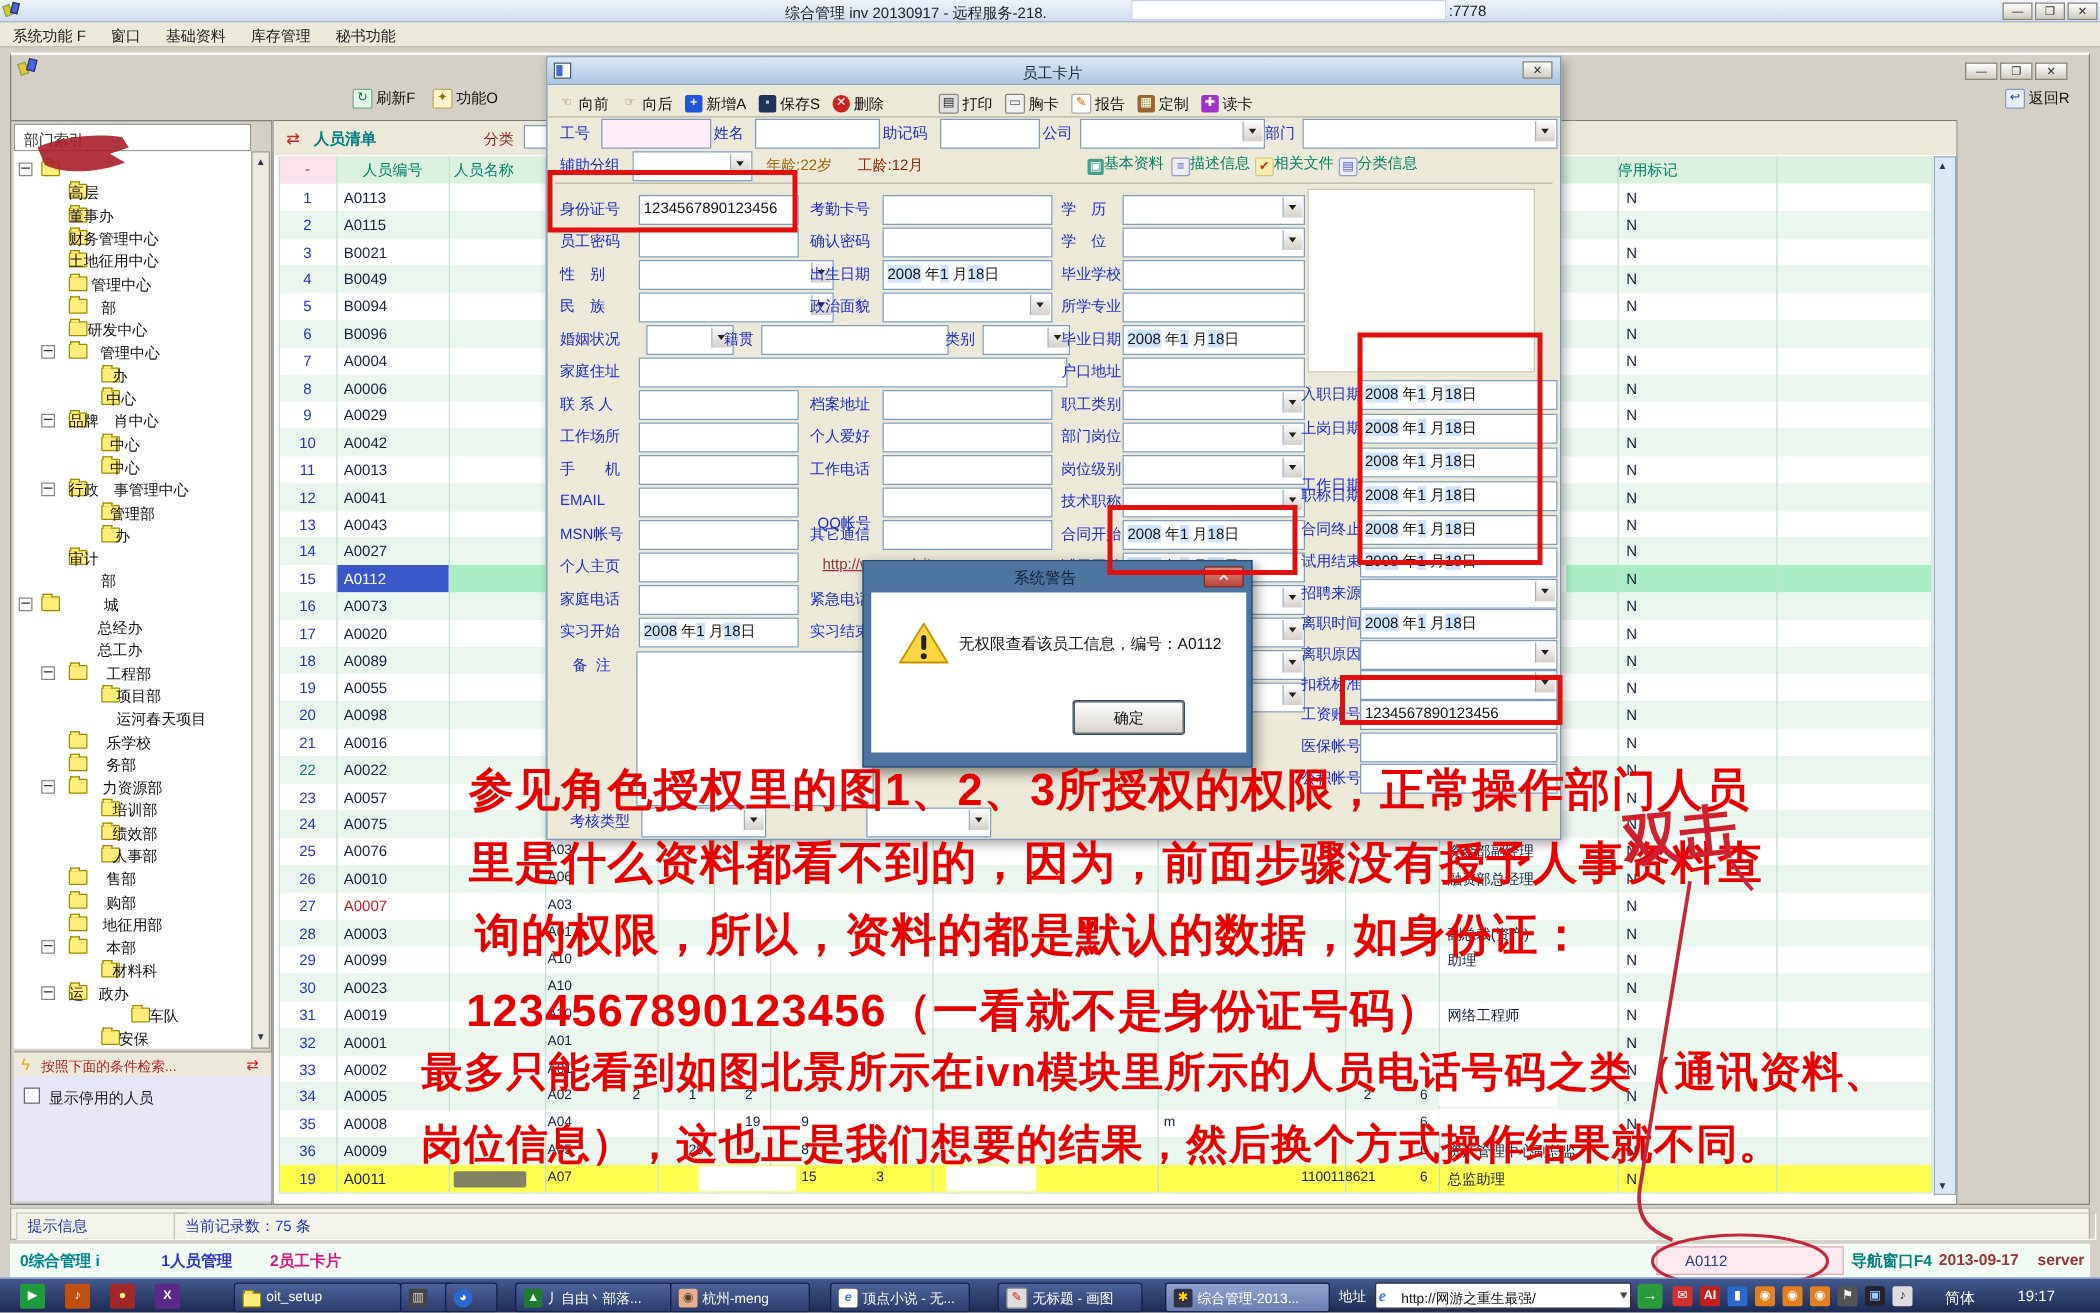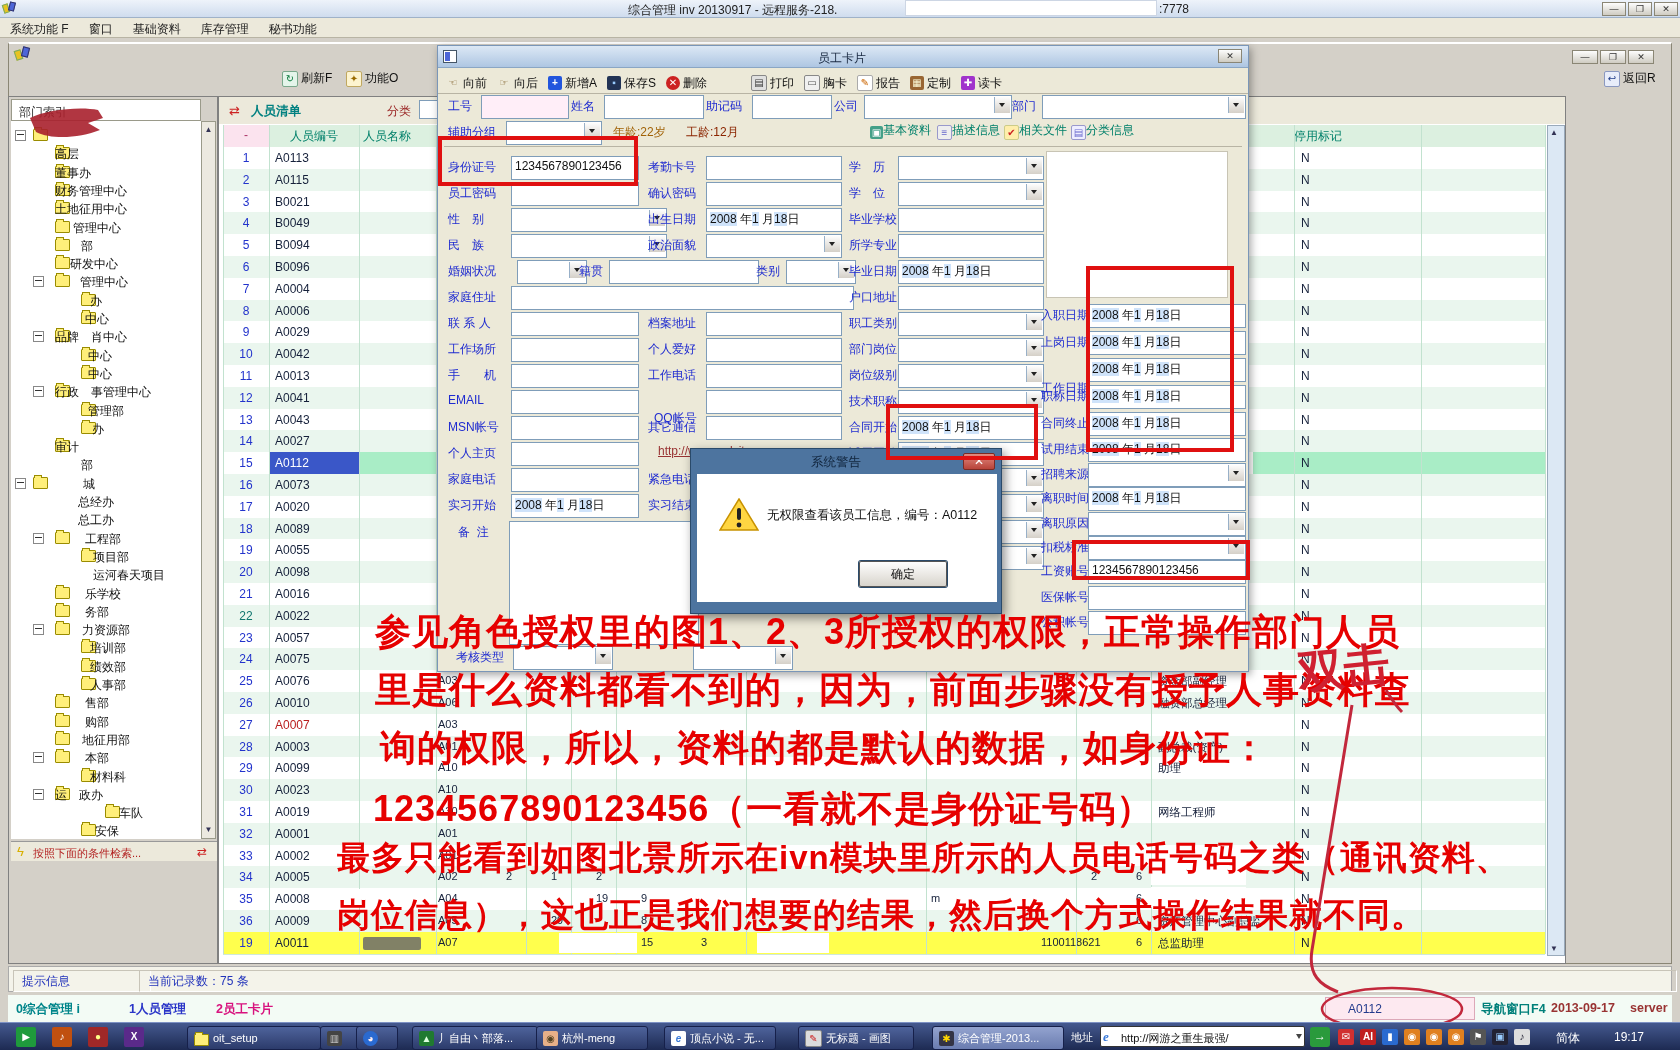--- a/index.html
+++ b/index.html
@@ -264,20 +264,24 @@
         </div>
       </div>
     <div class="ab vsb" style="left:192px;top:24px;width:15px;height:718px">
       <div class="sbarrow" style="margin-top:1px">▲</div>
       <div class="sbarrow ab" style="left:0;right:0;bottom:1px;position:absolute">▼</div>
     </div>
     <div class="ab" id="searchbar">
       <span class="ab" style="left:6px;top:2px;font-size:13px;color:#d8b000">ϟ</span>
       <span class="ab" style="left:22px;top:4px">按照下面的条件检索...</span>
       <span class="ab" style="left:186px;top:3px;font-size:12px;color:#c22">⇄</span>
+    </div>
+    <div class="ab" id="filterpanel">
+      <span class="ab cb" style="left:8px;top:9px"></span>
+      <span class="ab" style="left:28px;top:9px;font-size:12px;color:#222">显示停用的人员</span>
     </div>
   </div>
 
   <div class="ab" id="tablewrap" style="left:218px;top:96px;width:1348px;height:868px;background:#fff;border:1px solid #808080;overflow:hidden">
       <div style="position: absolute; left: 4px; top: 28px; width: 1322px; height: 22px; background: rgb(220, 240, 224);"></div>
       <div style="position: absolute; left: 4px; top: 28px; width: 46px; height: 22px; background: rgb(251, 227, 238); color: rgb(170, 51, 102); text-align: center; font-size: 12px; padding-top: 3px;">-</div>
       <div style="position: absolute; left: 50px; top: 28px; width: 90px; height: 22px; color: rgb(0, 128, 106); text-align: center; font-size: 12px; padding-top: 3px;">人员编号</div>
       <div style="position: absolute; left: 140px; top: 28px; width: 76px; height: 22px; color: rgb(0, 128, 106); text-align: left; font-size: 12px; padding-top: 3px; padding-left: 4px;">人员名称</div>
       <div style="position: absolute; left: 1075px; top: 28px; width: 80px; height: 22px; color: rgb(0, 128, 106); font-size: 12px; padding-top: 3px;">停用标记</div>
       <div style="position: absolute; left: 4px; top: 50px; width: 1322px; height: 21.8px; background: rgb(255, 255, 255);"></div>

